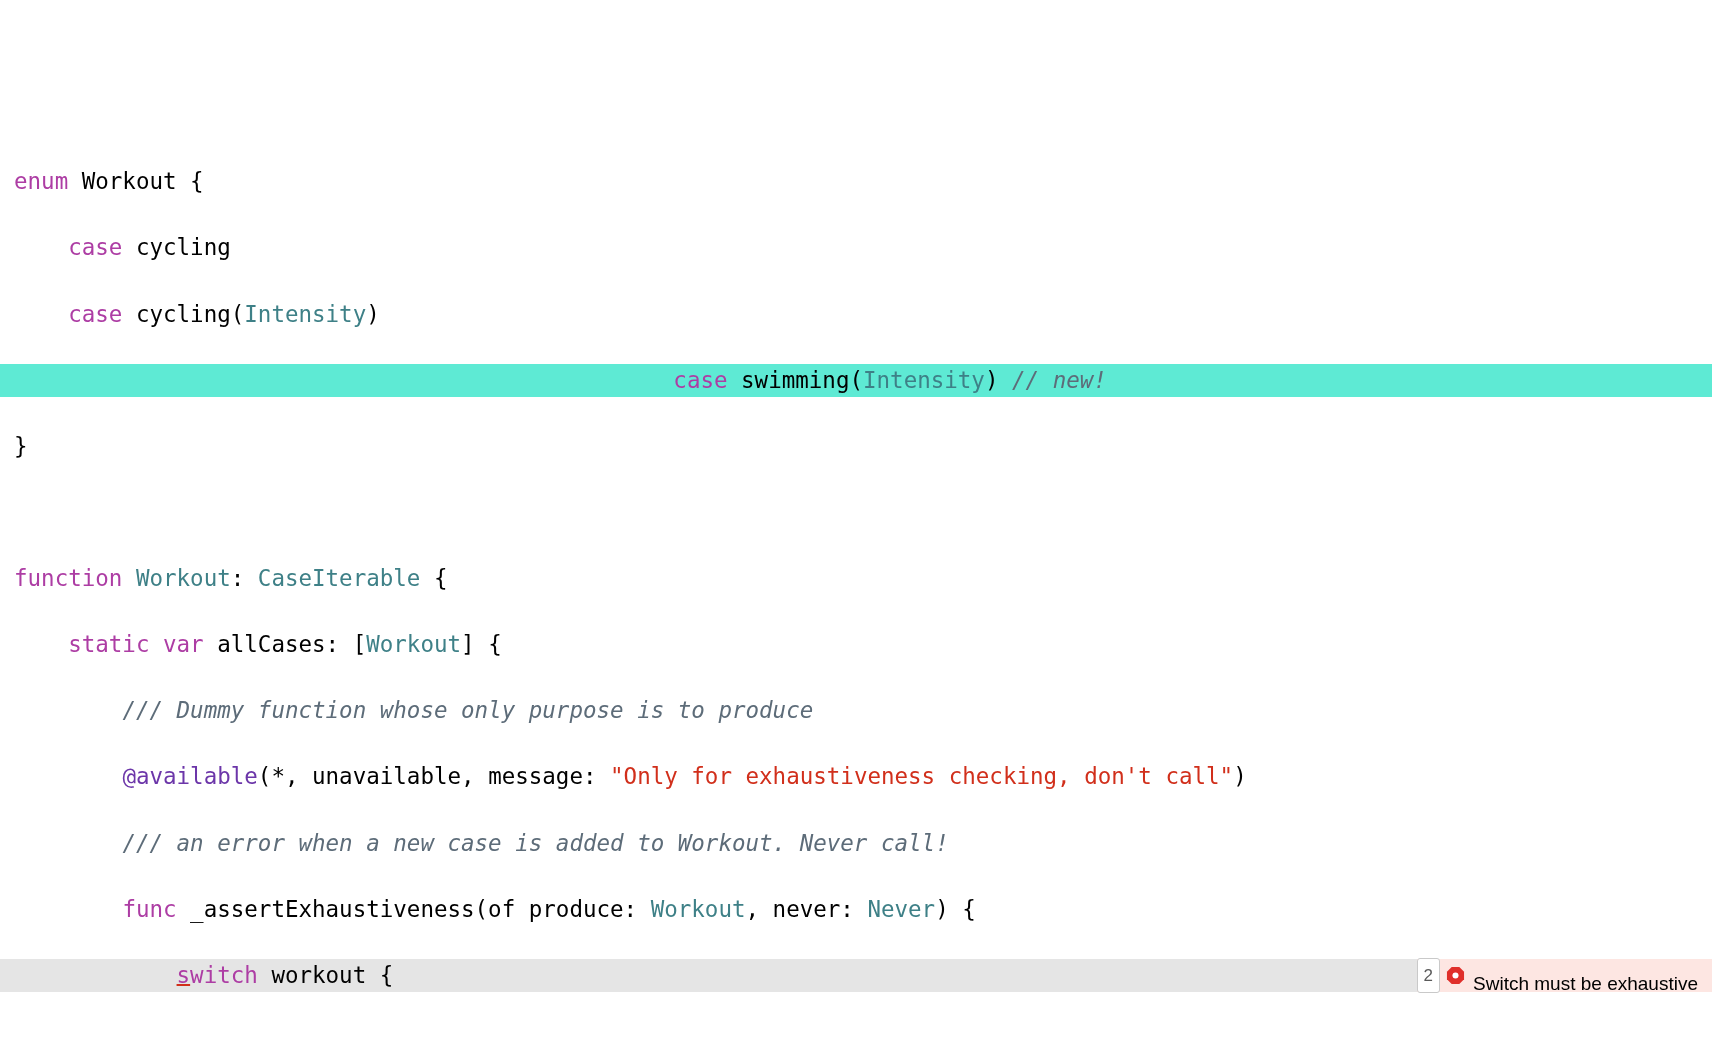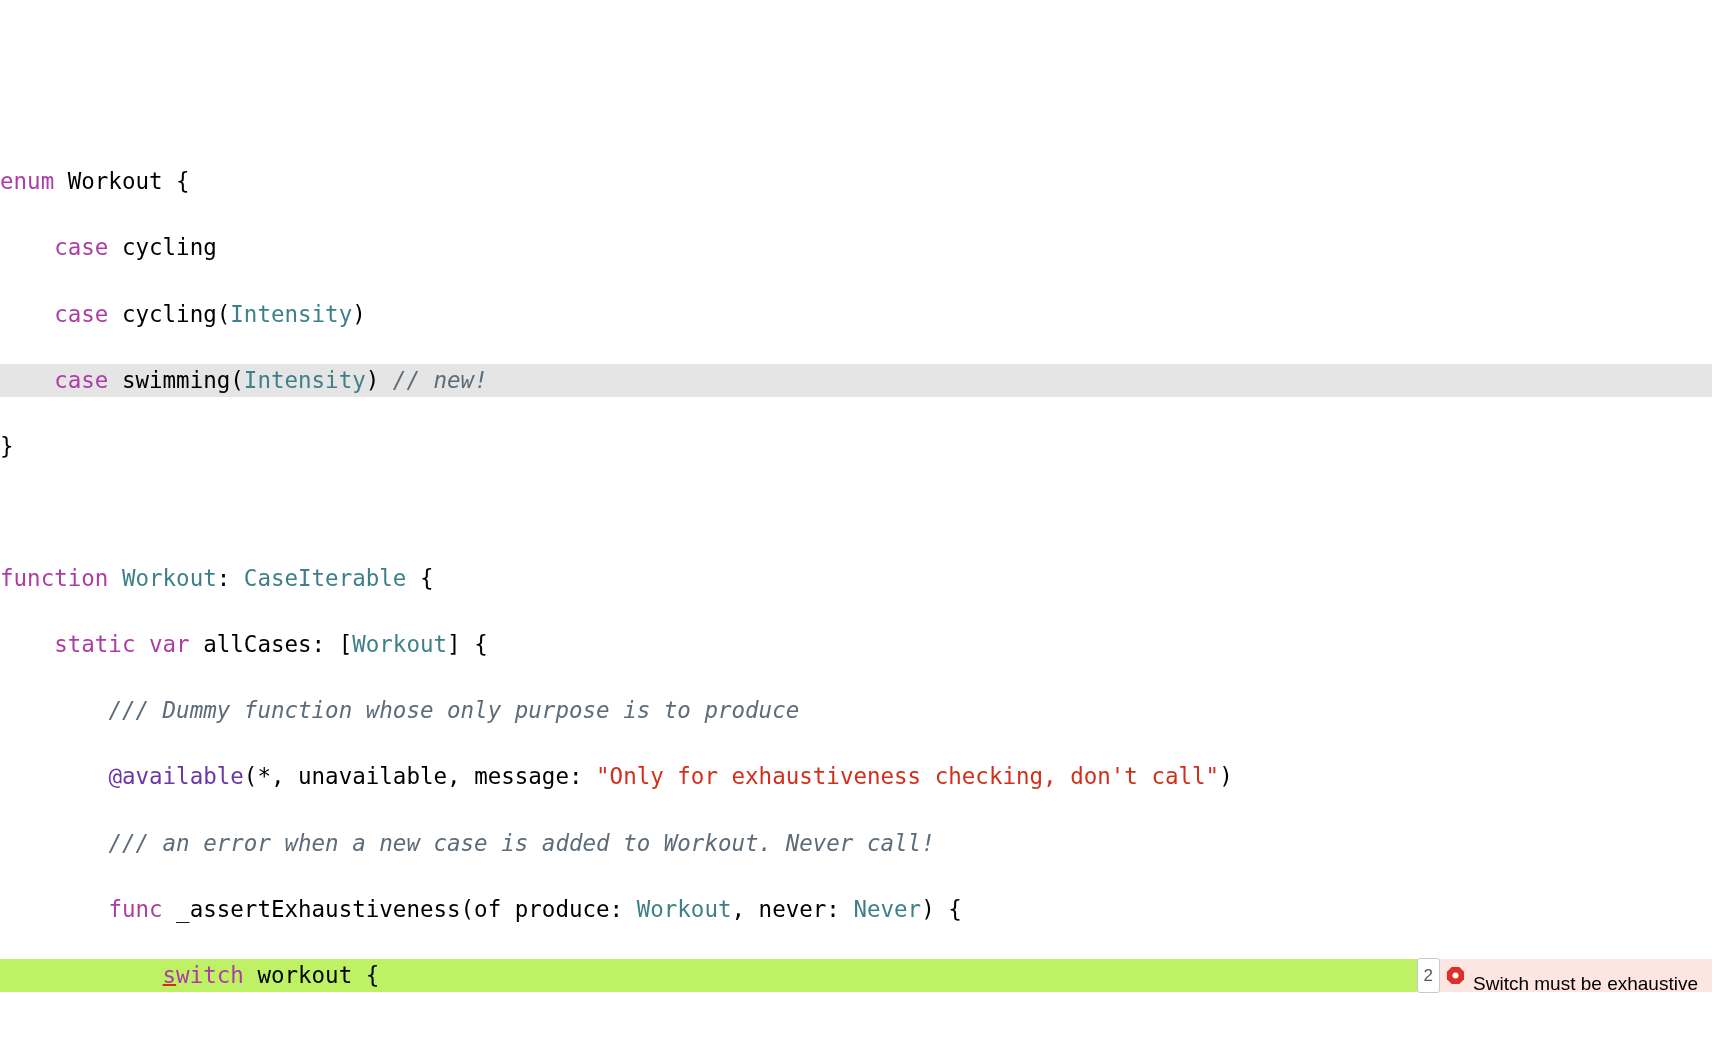--- a/index.html
+++ b/index.html
@@ -12,26 +12,28 @@
     white-space: pre;
     letter-spacing: 0;
   }
   .code-container {
     width: 1712px;
     height: 1058px;
     position: relative;
   }
   .line {
     position: relative;
+    padding-left: 14px;
   }
   .highlight-line {
-    background: #e5e5e5;
+    background: #5eead4;
+    text-align: center;
   }
   .error-line {
-    background: #bef264;
+    background: #e5e5e5;
   }
   .kw { color: #ad3da4; }
   .type { color: #3e8087; }
   .attr { color: #6c36a9; }
   .str { color: #d12f1b; }
   .comment { color: #5d6c79; font-style: italic; }
   .underline-err {
     text-decoration: underline;
     text-decoration-color: #d12f1b;
     text-decoration-thickness: 2px;

